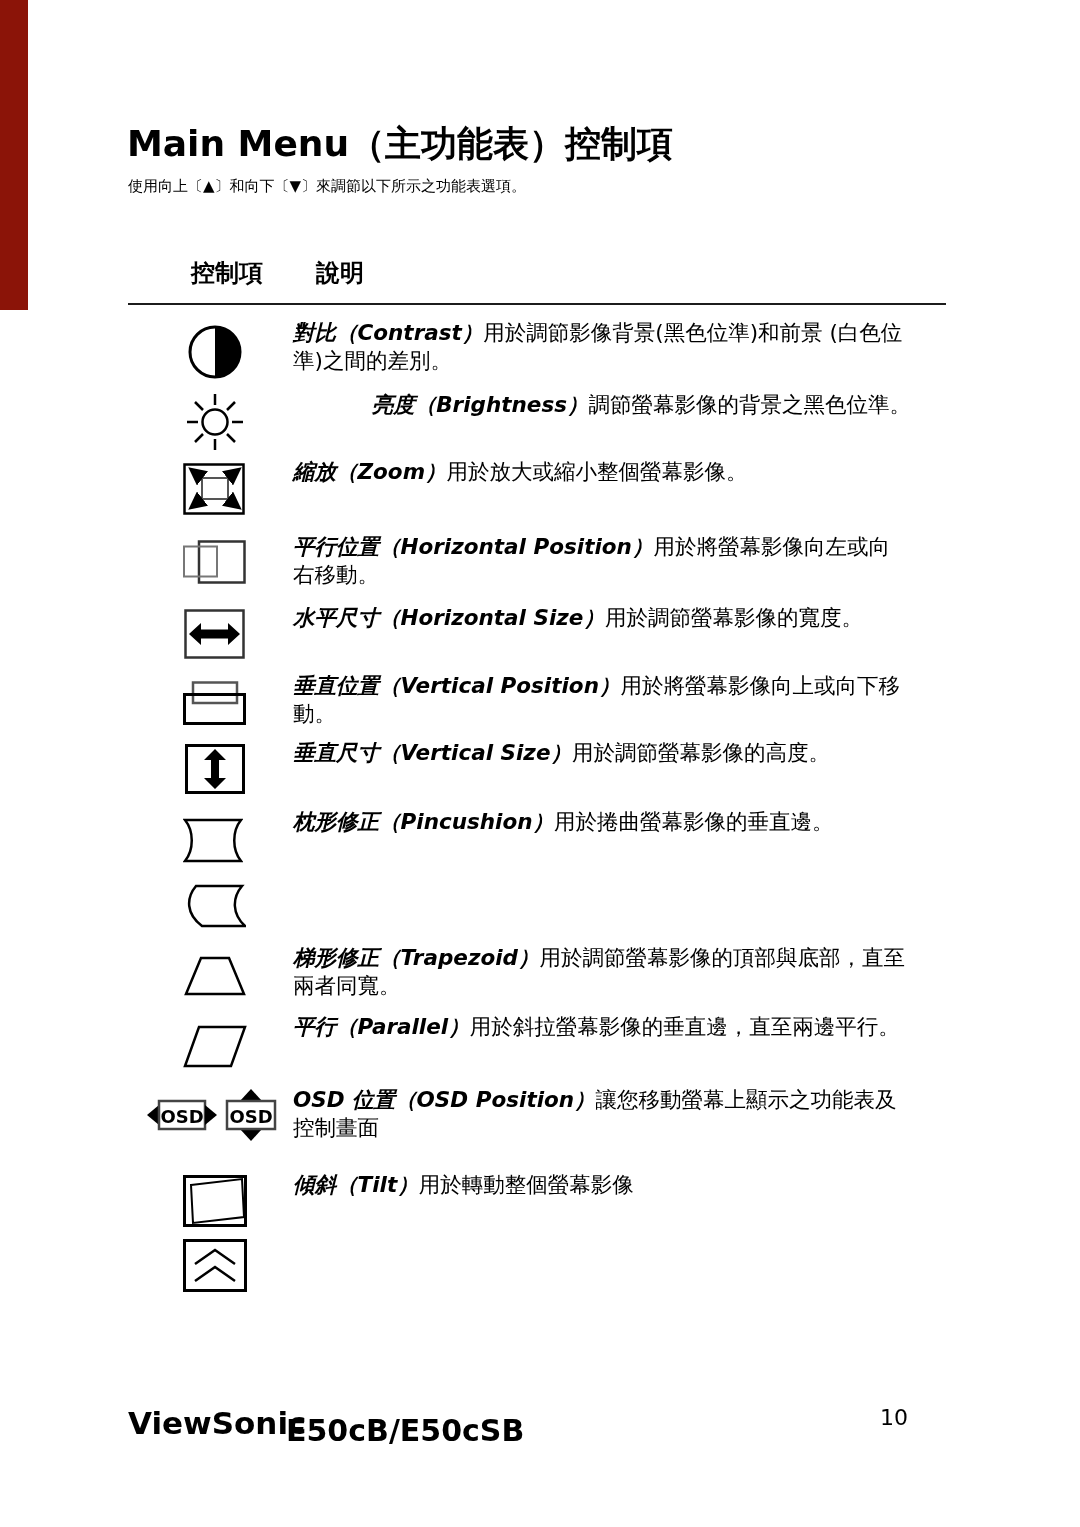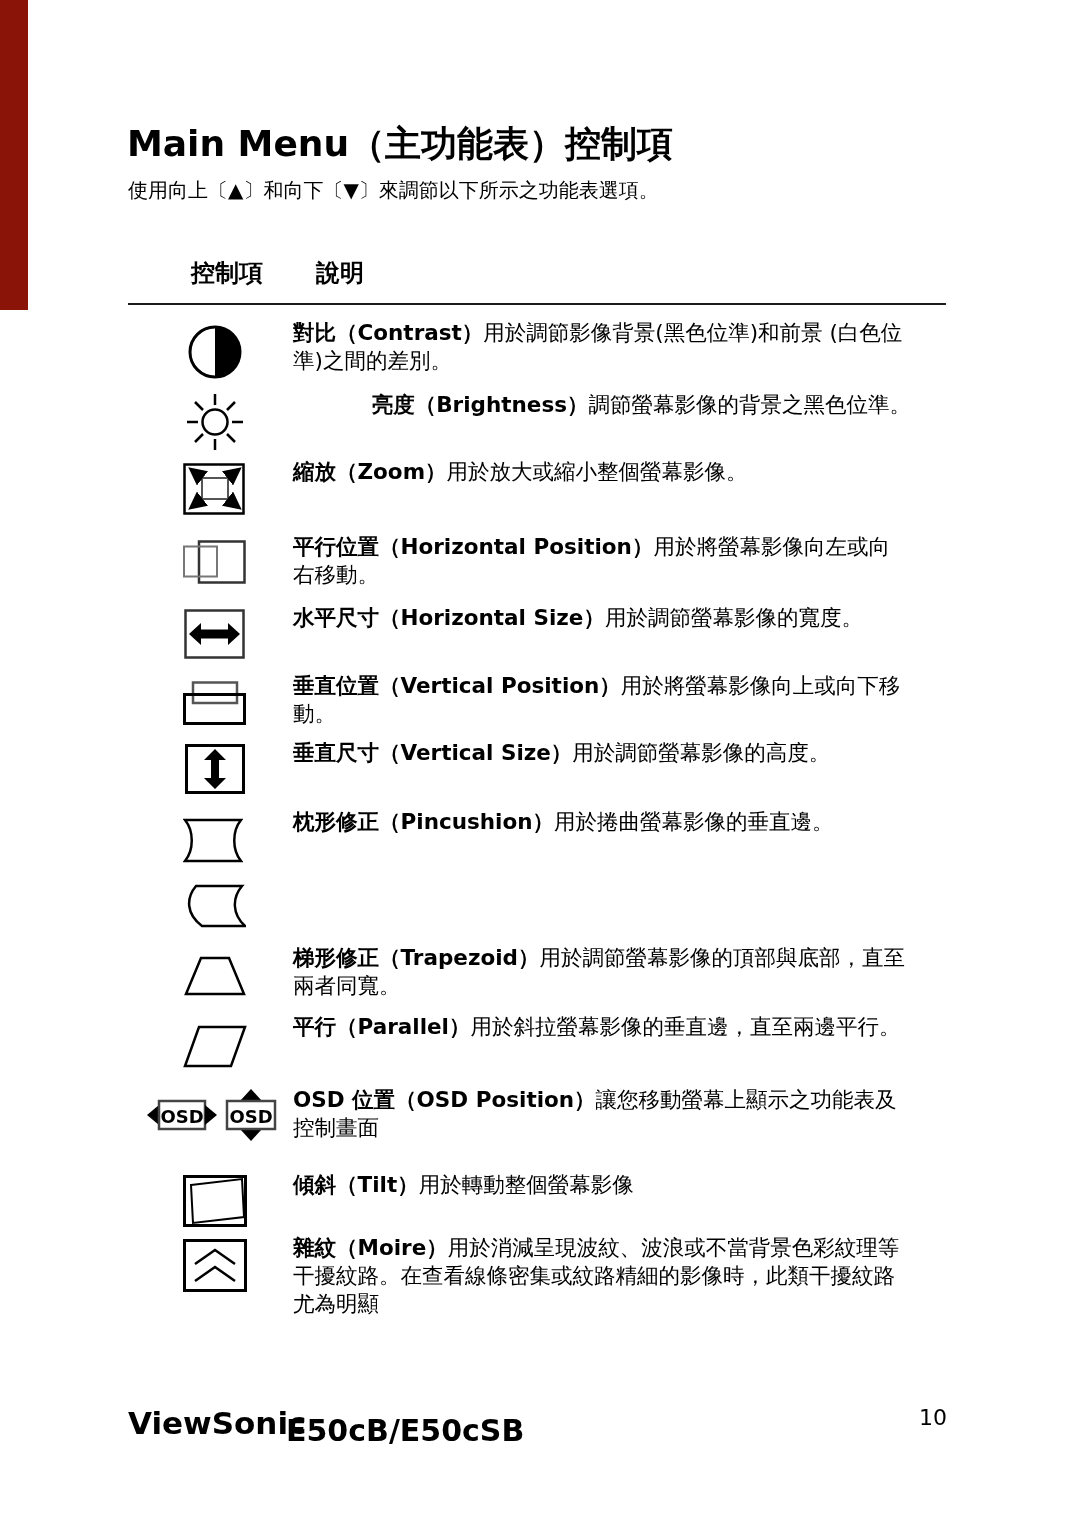--- a/index.html
+++ b/index.html
@@ -5,31 +5,31 @@
   html,body{margin:0;padding:0;background:#e9e9e9;}
   .page{
     position:relative;width:1080px;height:1527px;margin:0 auto;
     background:#ffffff;color:#000;
     font-family:"DejaVu Sans","Liberation Sans",sans-serif;
     overflow:hidden;
     padding-left:37px;
   }
   .accent-bar{position:absolute;left:0;top:0;width:28px;height:310px;background:#8B1408;}
   .title{position:absolute;left:127px;top:120px;font-size:36px;font-weight:bold;white-space:nowrap;letter-spacing:0;}
-  .subtitle{position:absolute;left:128px;top:177px;font-size:20px;white-space:nowrap;}
+  .subtitle{position:absolute;left:128px;top:177px;font-size:15px;white-space:nowrap;}
   .col-head{position:absolute;top:257px;font-size:24px;font-weight:bold;margin-left:23px;}
   .col-head.c1{left:168px;}
   .col-head.c2{left:293px;}
   .rule{position:absolute;left:128px;top:303px;width:818px;height:2px;background:#1c1c1c;}
   .row-text{position:absolute;left:293px;width:618px;font-size:21.5px;line-height:28px;text-align:left;}
-  .term{font-weight:bold;}
+  .term{font-weight:bold;font-style:italic;}
   .icon{position:absolute;line-height:0;text-align:right;}
   .footer-brand{position:absolute;left:128px;top:1405px;font-size:31px;font-weight:bold;}
   .footer-model{position:absolute;left:286px;top:1405px;font-size:30px;font-weight:bold;margin-top:8px;}
-  .footer-page{position:absolute;left:880px;top:1405px;width:67px;font-size:22px;text-align:right;}
+  .footer-page{position:absolute;left:880px;top:1405px;width:67px;font-size:22px;}
   svg{display:block;}
   svg text{font-family:"DejaVu Sans","Liberation Sans",sans-serif;}
 </style>
 </head>
 <body>
 
 <div class="page">
 
   <div class="accent-bar"></div>
 
@@ -189,21 +189,18 @@
     <span class="term">傾斜（Tilt）</span><span>用於轉動整個螢幕影像</span>
   </div>
 
   <div class="icon" style="left:183px;top:1239px;">
     <svg width="64" height="53" viewBox="0 0 64 53">
       <rect x="1.5" y="1.5" width="61" height="50" fill="none" stroke="#000" stroke-width="3"></rect>
       <path d="M12,25 L32,11 L52,25" fill="none" stroke="#000" stroke-width="2.5"></path>
       <path d="M12,42 L32,28 L52,42" fill="none" stroke="#000" stroke-width="2.5"></path>
     </svg>
   </div>
-  <div class="row-text" style="top:1234px;">
-    <span class="term">雜紋（Moire）</span><span>用於消減呈現波紋、波浪或不當背景色彩紋理等干擾紋路。在查看線條密集或紋路精細的影像時，此類干擾紋路尤為明顯</span>
-  </div>
 
   <div class="footer-brand">ViewSonic</div>
   <div class="footer-model">E50cB/E50cSB</div>
   <div class="footer-page">10</div>
 
 </div>
 
 </body></html>

